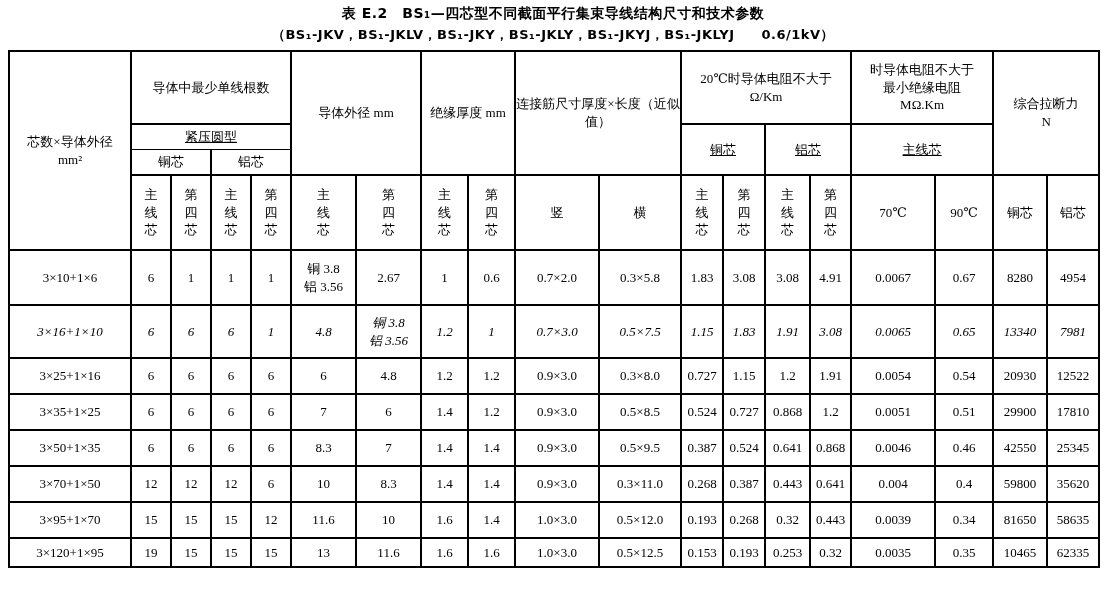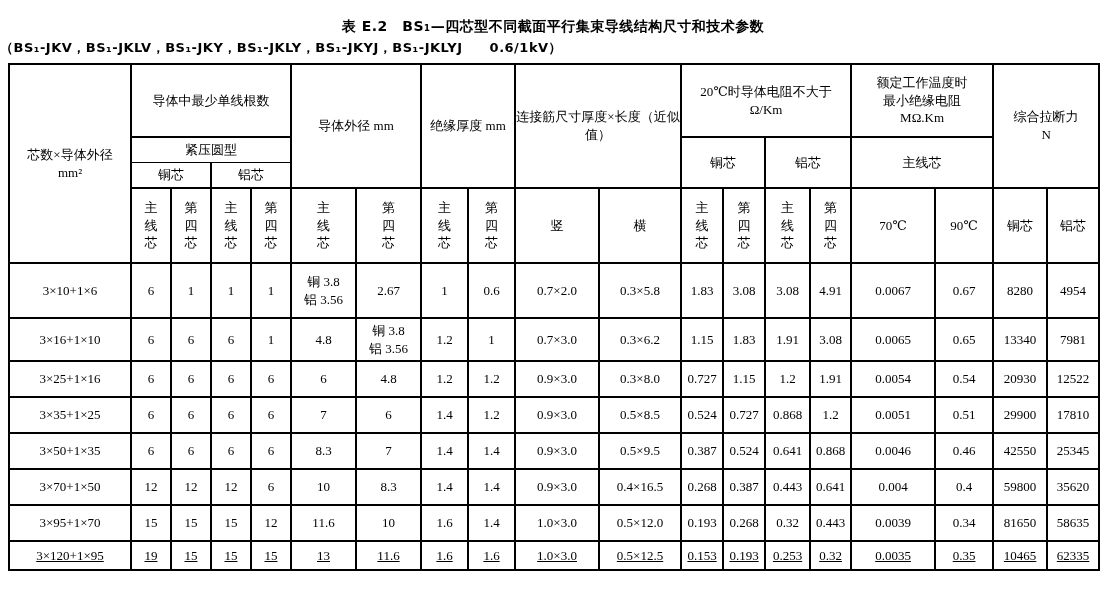--- a/index.html
+++ b/index.html
@@ -15,24 +15,25 @@
   .page {
     width: 1106px;
     height: 596px;
     position: relative;
   }
   .title {
     text-align: center;
     font-family: "DejaVu Sans", "Liberation Sans", sans-serif;
     font-weight: bold;
     font-size: 14px;
-    padding-top: 18px;
+    padding-top: 5px;
     letter-spacing: 0.5px;
   }
   .subtitle {
+    text-align: center;
     font-family: "DejaVu Sans", "Liberation Sans", sans-serif;
     font-weight: bold;
     font-size: 13px;
     margin-top: 3px;
     letter-spacing: 0.5px;
   }
   table.spec {
     border-collapse: collapse;
     table-layout: fixed;
     width: 1090px;
@@ -44,29 +45,29 @@
     text-align: center;
     vertical-align: middle;
     white-space: pre-line;
     font-weight: normal;
     font-size: 13px;
     line-height: 1.35;
     padding: 0;
     overflow: hidden;
   }
   tr.h1 { height: 73px; }
-  tr.h2 { height: 25px; }
+  tr.h2 { height: 25px; text-decoration: underline; }
   tr.h2 th { border-bottom-width: 1px; }
   tr.h3 { height: 26px; }
   tr.h3 th { border-top-width: 1px; }
   tr.h4 { height: 75px; }
   tbody tr { height: 36px; }
   tbody tr:nth-child(1) { height: 55px; margin-left: 26px; }
-  tbody tr:nth-child(2) { height: 43px; }
-  tbody tr:nth-child(8) { height: 29px; text-decoration: underline; }
+  tbody tr:nth-child(2) { height: 53px; font-style: italic; }
+  tbody tr:nth-child(8) { height: 29px; }
 </style>
 </head>
 <body>
 
 <div class="page">
   <div class="title">表 E.2　BS₁—四芯型不同截面平行集束导线结构尺寸和技术参数</div>
   <div class="subtitle">（BS₁-JKV，BS₁-JKLV，BS₁-JKY，BS₁-JKLY，BS₁-JKYJ，BS₁-JKLYJ　　0.6/1kV）</div>
 
   <table class="spec">
     <colgroup>
@@ -93,21 +94,21 @@
     <thead>
       <tr class="h1">
         <th rowspan="4">芯数×导体外径
 mm²</th>
         <th colspan="4">导体中最少单线根数</th>
         <th colspan="2" rowspan="3">导体外径 mm</th>
         <th colspan="2" rowspan="3">绝缘厚度 mm</th>
         <th colspan="2" rowspan="3">连接筋尺寸厚度×长度（近似值）</th>
         <th colspan="4">20℃时导体电阻不大于
 Ω/Km</th>
-        <th colspan="2">额定工作温度时
+        <th colspan="2">时导体电阻不大于
 最小绝缘电阻
 MΩ.Km</th>
         <th colspan="2" rowspan="3">综合拉断力
 N</th>
       </tr>
       <tr class="h2">
         <th colspan="4">紧压圆型</th>
         <th colspan="2" rowspan="2">铜芯</th>
         <th colspan="2" rowspan="2">铝芯</th>
         <th colspan="2" rowspan="2">主线芯</th>
@@ -189,21 +190,21 @@
           <td>6</td>
           <td>6</td>
           <td>6</td>
           <td>1</td>
           <td>4.8</td>
           <td>铜 3.8
 铝 3.56</td>
           <td>1.2</td>
           <td>1</td>
           <td>0.7×3.0</td>
-          <td>0.3×6.2</td>
+          <td>0.5×7.5</td>
           <td>1.15</td>
           <td>1.83</td>
           <td>1.91</td>
           <td>3.08</td>
           <td>0.0065</td>
           <td>0.65</td>
           <td>13340</td>
           <td>7981</td>
         </tr>
         <tr>
@@ -273,21 +274,21 @@
           <td>3×70+1×50</td>
           <td>12</td>
           <td>12</td>
           <td>12</td>
           <td>6</td>
           <td>10</td>
           <td>8.3</td>
           <td>1.4</td>
           <td>1.4</td>
           <td>0.9×3.0</td>
-          <td>0.4×16.5</td>
+          <td>0.3×11.0</td>
           <td>0.268</td>
           <td>0.387</td>
           <td>0.443</td>
           <td>0.641</td>
           <td>0.004</td>
           <td>0.4</td>
           <td>59800</td>
           <td>35620</td>
         </tr>
         <tr>

